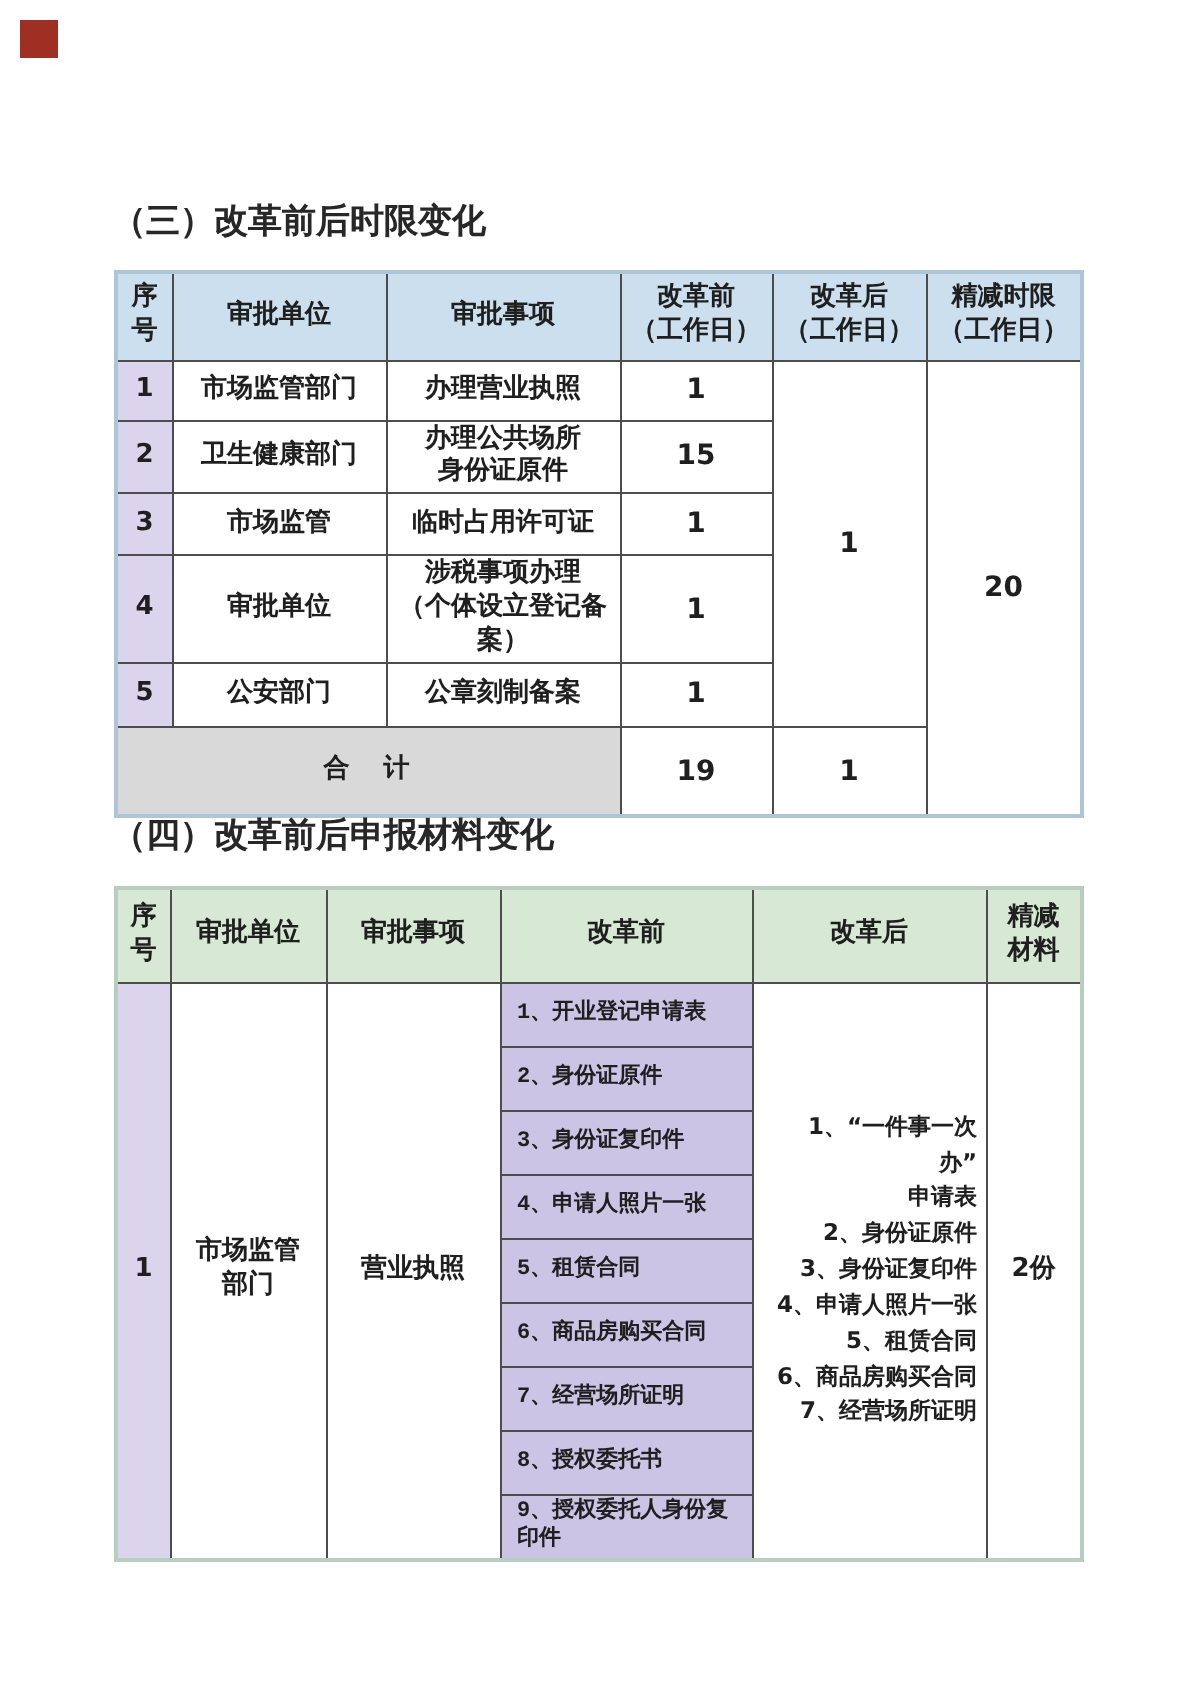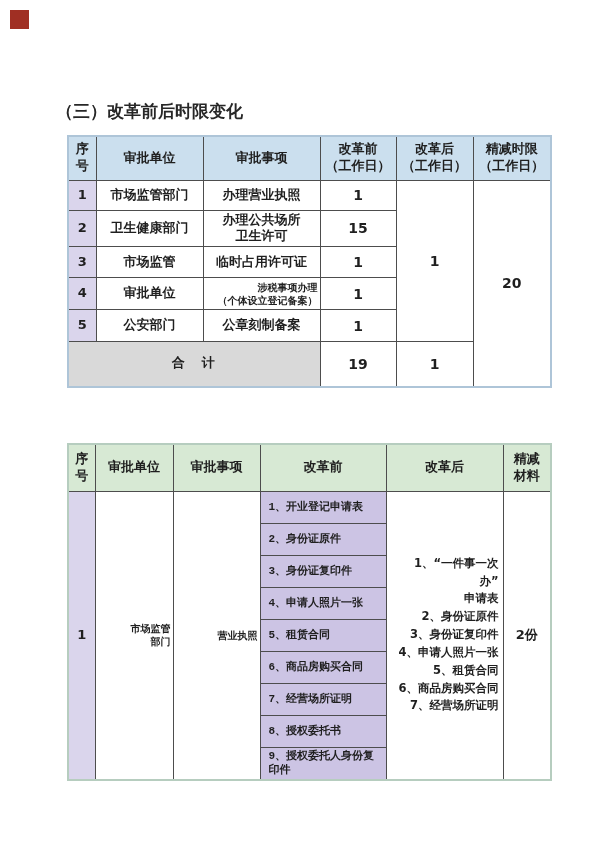--- a/index.html
+++ b/index.html
@@ -16,21 +16,21 @@
   }
 
   .sec-title {
     position:absolute; left:56px; margin:0;
     font-size:17px; font-weight:bold; color:#272727; line-height:1.2;
   }
   #title3 { top:101px; }
   #title4 { top:408px; }
 
   table {
-    position:absolute; left:67px; border-collapse:collapse; table-layout:fixed;
+    position:absolute; left:57px; border-collapse:collapse; table-layout:fixed;
     width:483px;
   }
   #table3 { top:135px; border:2px solid #aec5d8; }
   #table4 { top:443px; height:312px; border:2px solid #b6cdbf; }
 
   th, td {
     border:1px solid #4d4d4d;
     text-align:center; vertical-align:middle;
     font-weight:bold; font-size:13px; line-height:1.3;
     white-space:pre-line; padding:1px 2px;
@@ -44,21 +44,21 @@
   .total-label { background:#d9d9d9; letter-spacing:2px;font-family:Liberation Mono, monospace; }
 
   .mat {
     background:#ccc4e4; text-align:left; padding-left:8px;
     font-size:11px; height:29px;font-family:Liberation Mono, monospace;
   }
   .after-list {
     text-align:right; padding-left:10px; padding-right:4px;
     font-size:11.5px; line-height:1.55;
   }
-  .small-cell { font-size:10px;text-align:right; }
+  .small-cell { font-size:13px; }
 </style>
 </head>
 <body>
 
 <div class="page">
 
   <div class="corner-marker"></div>
 
   <h2 id="title3" class="sec-title">（三）改革前后时限变化</h2>
 
@@ -88,21 +88,21 @@
       <td>市场监管部门</td>
       <td>办理营业执照</td>
       <td class="num">1</td>
       <td class="num" rowspan="5">1</td>
       <td class="num" rowspan="6">20</td>
     </tr>
     <tr style="height:32px">
       <td class="seq">2</td>
       <td>卫生健康部门</td>
       <td>办理公共场所
-卫生许可</td>
+身份证原件</td>
       <td class="num">15</td>
     </tr>
     <tr style="height:31px">
       <td class="seq">3</td>
       <td>市场监管</td>
       <td>临时占用许可证</td>
       <td class="num">1</td>
     </tr>
     <tr style="height:32px">
       <td class="seq">4</td>
@@ -118,20 +118,21 @@
       <td class="num">1</td>
     </tr>
     <tr style="height:45px">
       <td class="total-label" colspan="3">合　计</td>
       <td class="num">19</td>
       <td class="num">1</td>
     </tr>
   </tbody>
     </table>
 
+  <h2 id="title4" class="sec-title">（四）改革前后申报材料变化</h2>
 
   <table id="table4">
     <colgroup>
       <col style="width:27px">
         <col style="width:78px">
         <col style="width:87px">
       <col style="width:126px">
         <col style="width:117px">
         <col style="width:48px">
     </colgroup>

